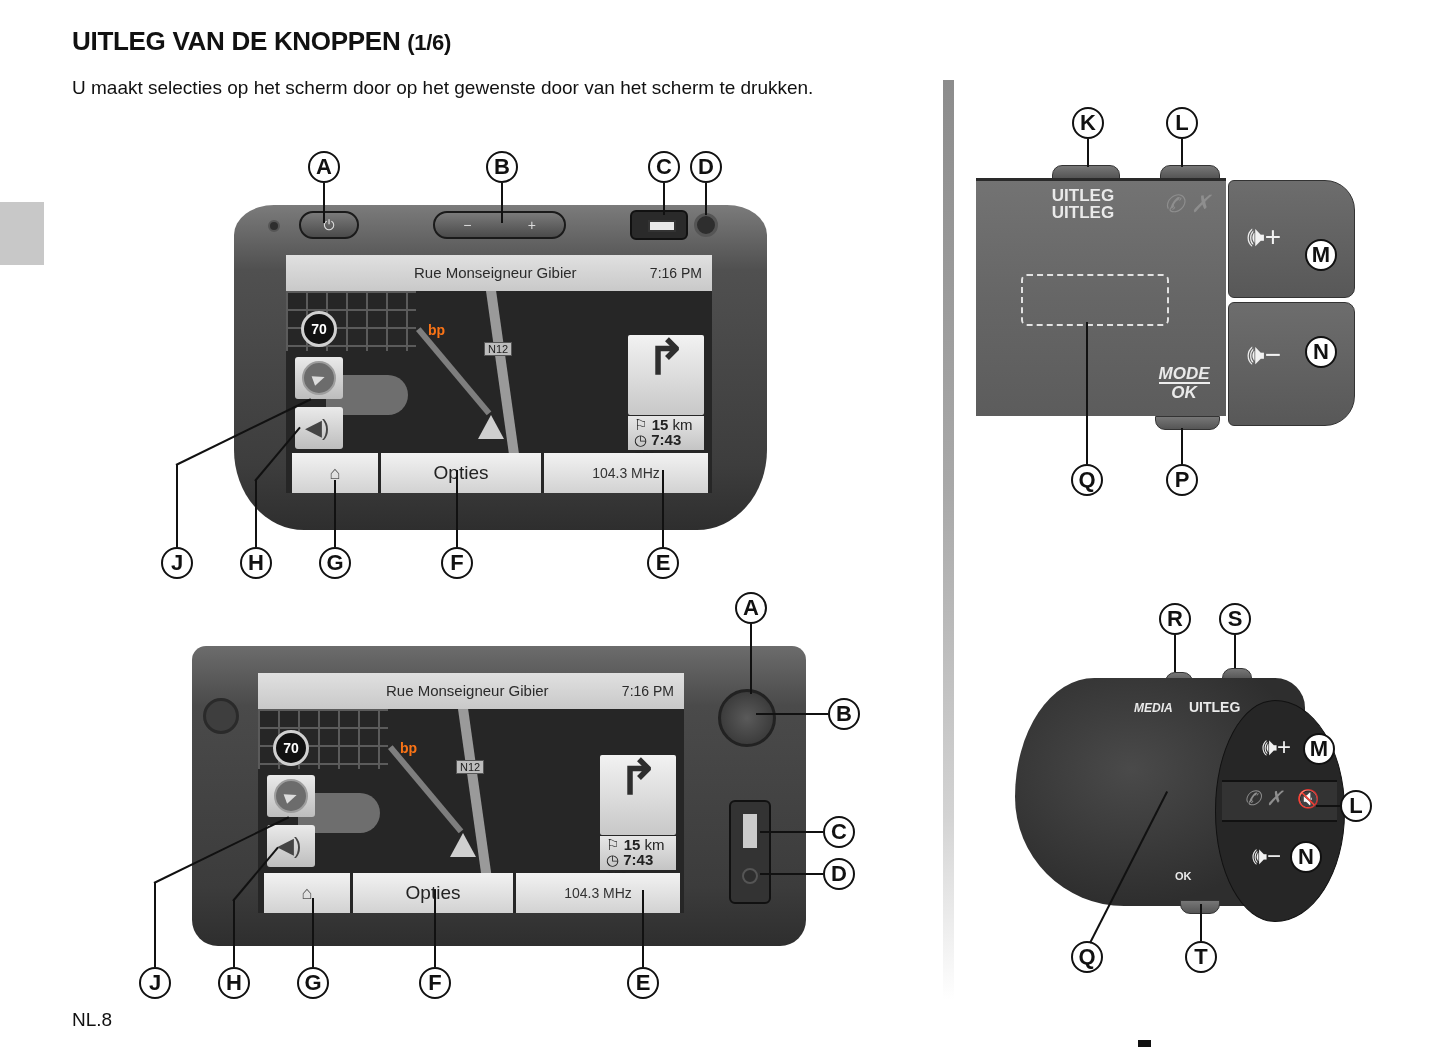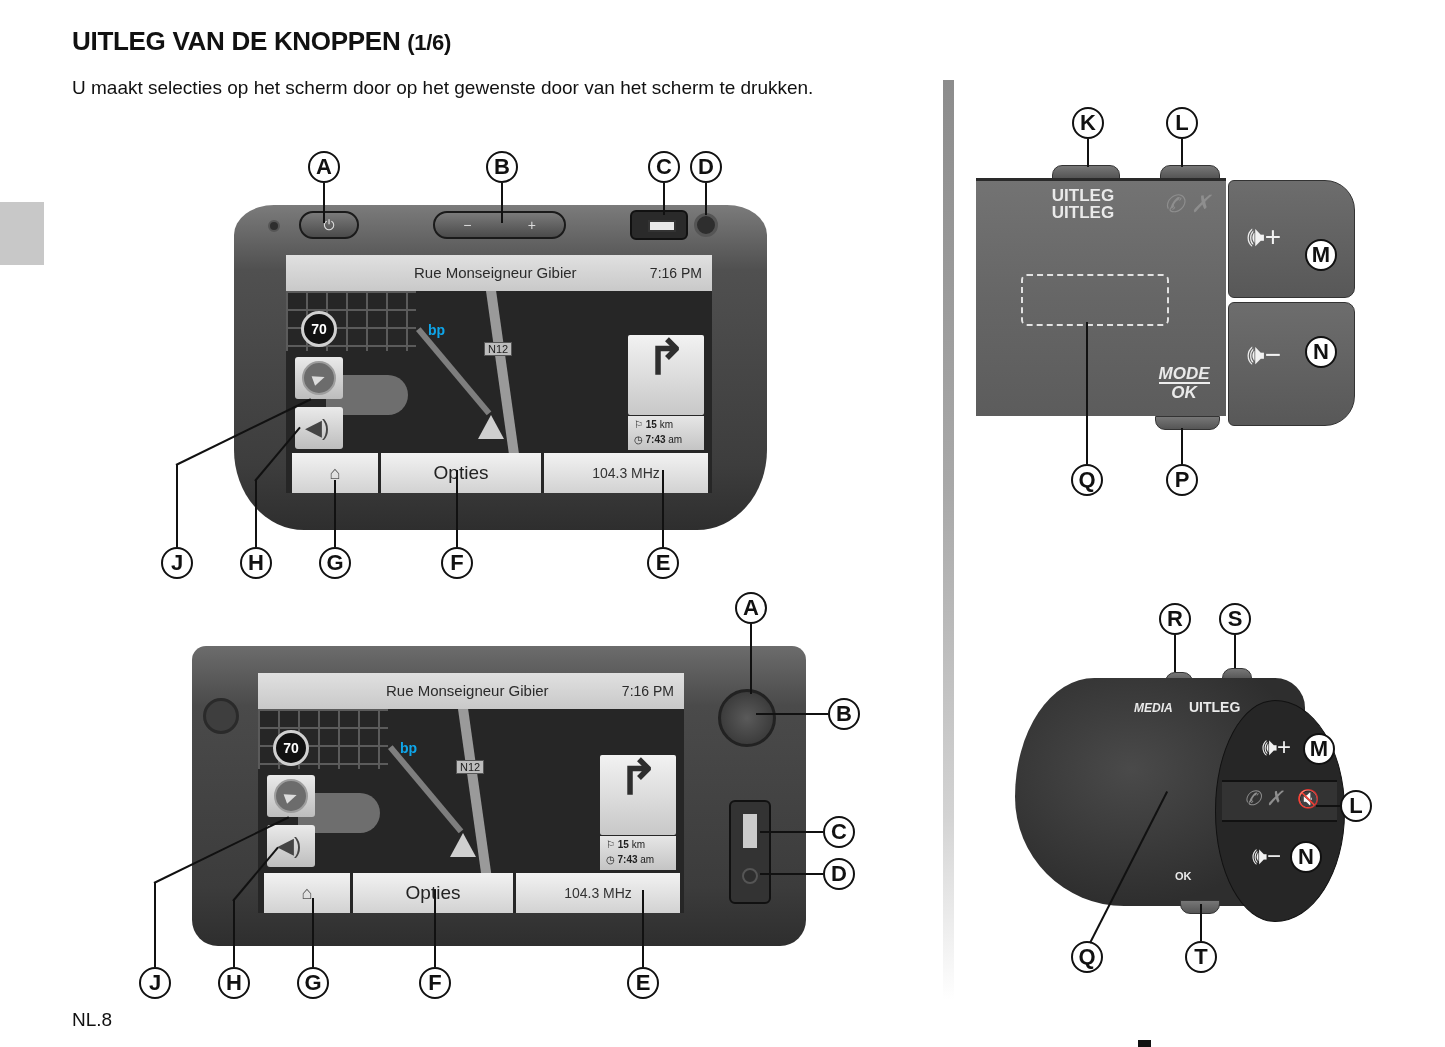--- a/index.html
+++ b/index.html
@@ -41,27 +41,27 @@
     background-image: linear-gradient(#888 2px, transparent 2px), linear-gradient(90deg, #888 2px, transparent 2px);
     background-size: 20px 18px; opacity: 0.55; }
   .map-road { position: absolute; background: #9a9a9a; transform-origin: top left; }
   .map-water { position: absolute; background: #6e6e6e; border-radius: 10px 40px 40px 10px; }
   .speed { position: absolute; width: 36px; height: 36px; border-radius: 50%; background: #111; border: 3px solid #d0d0d0; color: #fff; font-size: 14px; font-weight: bold; text-align: center; line-height: 30px; }
   .sidebtn { position: absolute; width: 48px; height: 42px; background: linear-gradient(#eaeaea, #bdbdbd); border-radius: 3px; }
   .compass { position: absolute; left: 7px; top: 4px; width: 34px; height: 34px; border-radius: 50%; background: #6c6c6c; border: 2px solid #9d9d9d; }
   .compass:before { content: ""; position: absolute; left: 9px; top: 11px; border-left: 12px solid #ddd; border-top: 5px solid transparent; border-bottom: 5px solid transparent; transform: rotate(-20deg); }
   .speaker-glyph { position: absolute; left: 10px; top: 8px; font-size: 22px; color: #444; line-height: 26px; }
   .road-label { position: absolute; background: #bdbdbd; border: 1px solid #555; color: #222; font-size: 11px; padding: 0 3px; }
-  .bp { position: absolute; color: #0ea5e9; font-size: 14px; font-weight: bold; }
+  .bp { position: absolute; color: #f97316; font-size: 14px; font-weight: bold; }
   .pos-arrow { position: absolute; width: 0; height: 0; border-left: 13px solid transparent; border-right: 13px solid transparent; border-bottom: 24px solid #cfcfcf; }
   .turnbox { position: absolute; background: linear-gradient(#f2f2f2, #c8c8c8); border-radius: 2px; }
   .turn-arrow { position: absolute; font-size: 48px; color: #2e2e2e; font-weight: bold; }
   .turn-dist { position: absolute; left: 0; right: 0; text-align: center; font-size: 17px; color: #222; margin-top: 20px; }
   .turn-dist small { font-size: 12px; }
-  .eta { position: absolute; background: linear-gradient(#e6e6e6, #c4c4c4); font-size: 10px; color: #222; padding: 1px 6px; line-height: 15px; }
+  .eta { position: absolute; background: linear-gradient(#e6e6e6, #c4c4c4); font-size: 15px; color: #222; padding: 1px 6px; line-height: 15px; }
   .bottombar { position: absolute; left: 0; right: 0; bottom: 0; height: 40px; display: flex; gap: 3px; }
   .bb { height: 100%; background: linear-gradient(#f2f2f2, #d2d2d2); display: flex; align-items: center; justify-content: center; color: #222; }
   .bb.home { font-size: 18px; color: #555; }
   .bb.opt { font-size: 19px; }
   .bb.freq { font-size: 14px; color: #333; }
 
   
   .stalk1 { position: absolute; left: 976px; top: 178px; width: 250px; height: 238px; background: linear-gradient(#737373, #666 50%, #5c5c5c); border-top: 3px solid #2a2a2a; }
   .stalk1-end { position: absolute; left: 1228px; width: 127px; background: linear-gradient(#6d6d6d, #585858); border: 1px solid #333; border-radius: 6px 30px 10px 6px; }
   .nub { position: absolute; height: 14px; background: linear-gradient(#777, #555); border-radius: 10px 10px 0 0; border: 1px solid #333; }

